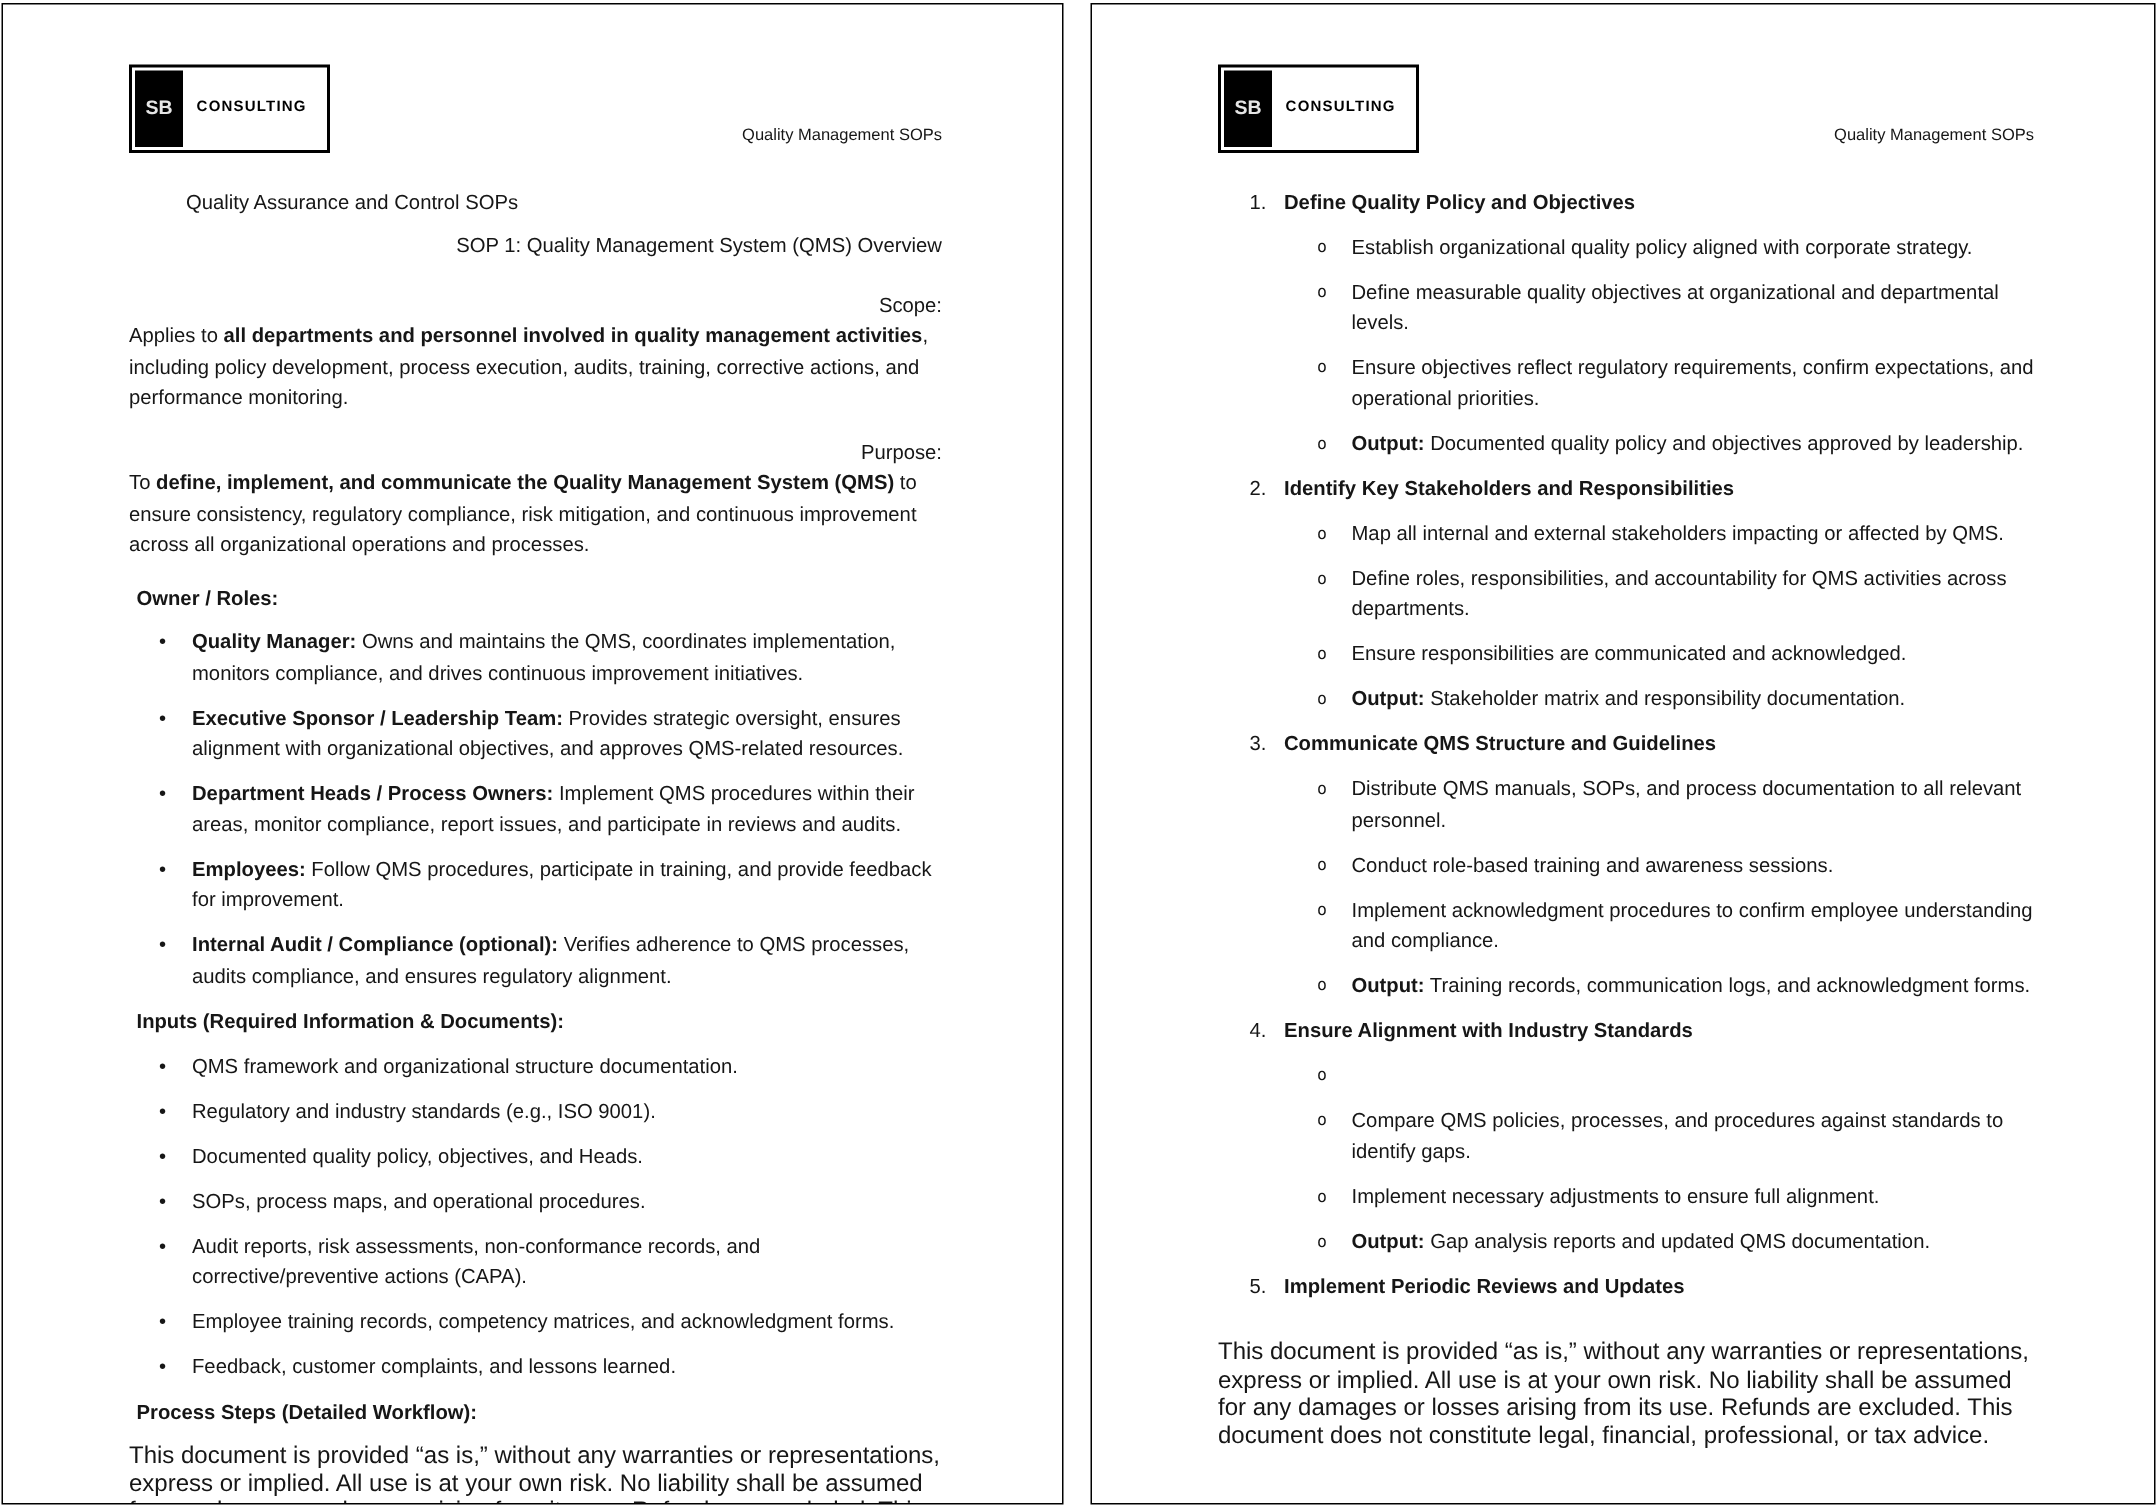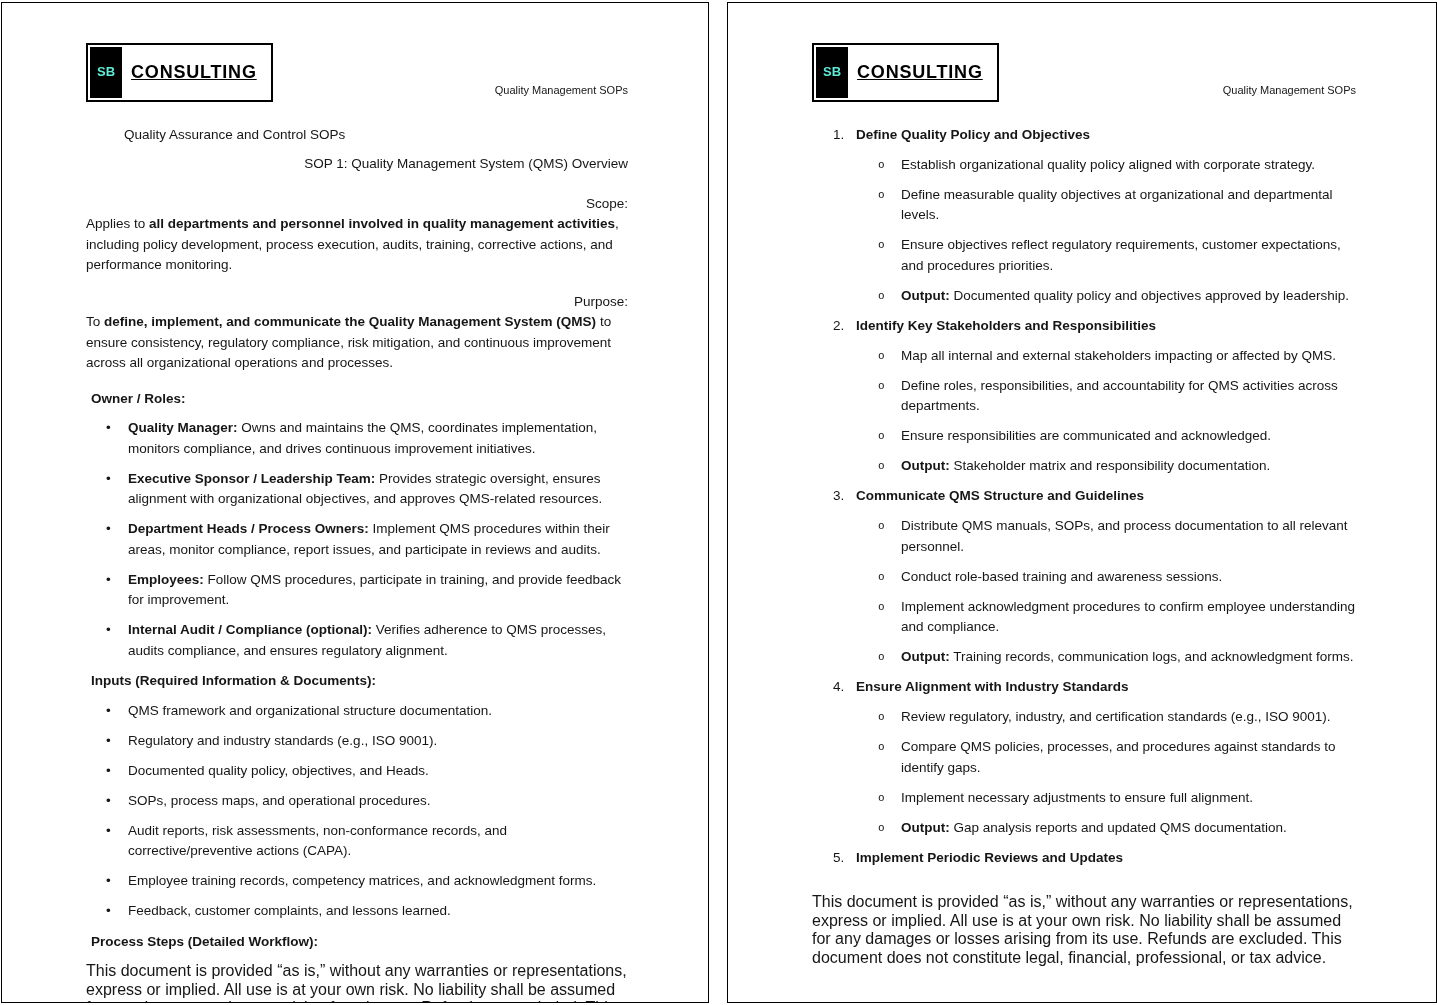--- a/index.html
+++ b/index.html
@@ -35,32 +35,31 @@
     margin-bottom: 23px;
   }
   .logo {
     display: inline-flex;
     align-items: stretch;
     border: 2px solid #000;
     padding: 2px;
     background: #fff;
   }
   .logo-sb {
-    background: #000; color: #5eead4;
+    background: #000; color: #e5e5e5;
     font-weight: bold; font-size: 13px;
     padding: 15px 7px;
     display: flex; align-items: center;
   }
   .logo-name {
-    font-weight: bold; font-size: 18px;
+    font-weight: bold; font-size: 10px;
     letter-spacing: 0.8px;
     padding: 4px 12px 4px 9px;
     display: flex; align-items: center;
     color: #000;
-    text-decoration: underline;
   }
   .header-title { font-size: 11px; padding-bottom: 1px; }
 
   .block { margin: 0 0 15px 0; }
   .block-heading { font-weight: normal; text-align: right; }
   .list-heading { font-weight: bold; margin: 0 0 9px 5px; }
 
   .li { display: flex; margin: 0 0 9.5px 0; }
   .li .marker { width: 22px; margin-left: 20px; flex: none; }
   .li .li-text { flex: 1; }
@@ -187,21 +186,21 @@
     <div class="sub-li">
       <span class="sub-marker">o</span>
       <div class="li-text"><b></b><span>Establish organizational quality policy aligned with corporate strategy.</span></div>
     </div>
     <div class="sub-li">
       <span class="sub-marker">o</span>
       <div class="li-text"><b></b><span>Define measurable quality objectives at organizational and departmental levels.</span></div>
     </div>
     <div class="sub-li">
       <span class="sub-marker">o</span>
-      <div class="li-text"><b></b><span>Ensure objectives reflect regulatory requirements, customer expectations, and procedures priorities.</span></div>
+      <div class="li-text"><b></b><span>Ensure objectives reflect regulatory requirements, confirm expectations, and operational priorities.</span></div>
     </div>
     <div class="sub-li">
       <span class="sub-marker">o</span>
       <div class="li-text"><b>Output:</b><span> Documented quality policy and objectives approved by leadership.</span></div>
     </div>
 
     <div class="num-item">
       <span class="num">2.</span>
       <span>Identify Key Stakeholders and Responsibilities</span>
     </div>
@@ -242,21 +241,20 @@
       <span class="sub-marker">o</span>
       <div class="li-text"><b>Output:</b><span> Training records, communication logs, and acknowledgment forms.</span></div>
     </div>
 
     <div class="num-item">
       <span class="num">4.</span>
       <span>Ensure Alignment with Industry Standards</span>
     </div>
     <div class="sub-li">
       <span class="sub-marker">o</span>
-      <div class="li-text"><b></b><span>Review regulatory, industry, and certification standards (e.g., ISO 9001).</span></div>
     </div>
     <div class="sub-li">
       <span class="sub-marker">o</span>
       <div class="li-text"><b></b><span>Compare QMS policies, processes, and procedures against standards to identify gaps.</span></div>
     </div>
     <div class="sub-li">
       <span class="sub-marker">o</span>
       <div class="li-text"><b></b><span>Implement necessary adjustments to ensure full alignment.</span></div>
     </div>
     <div class="sub-li">

